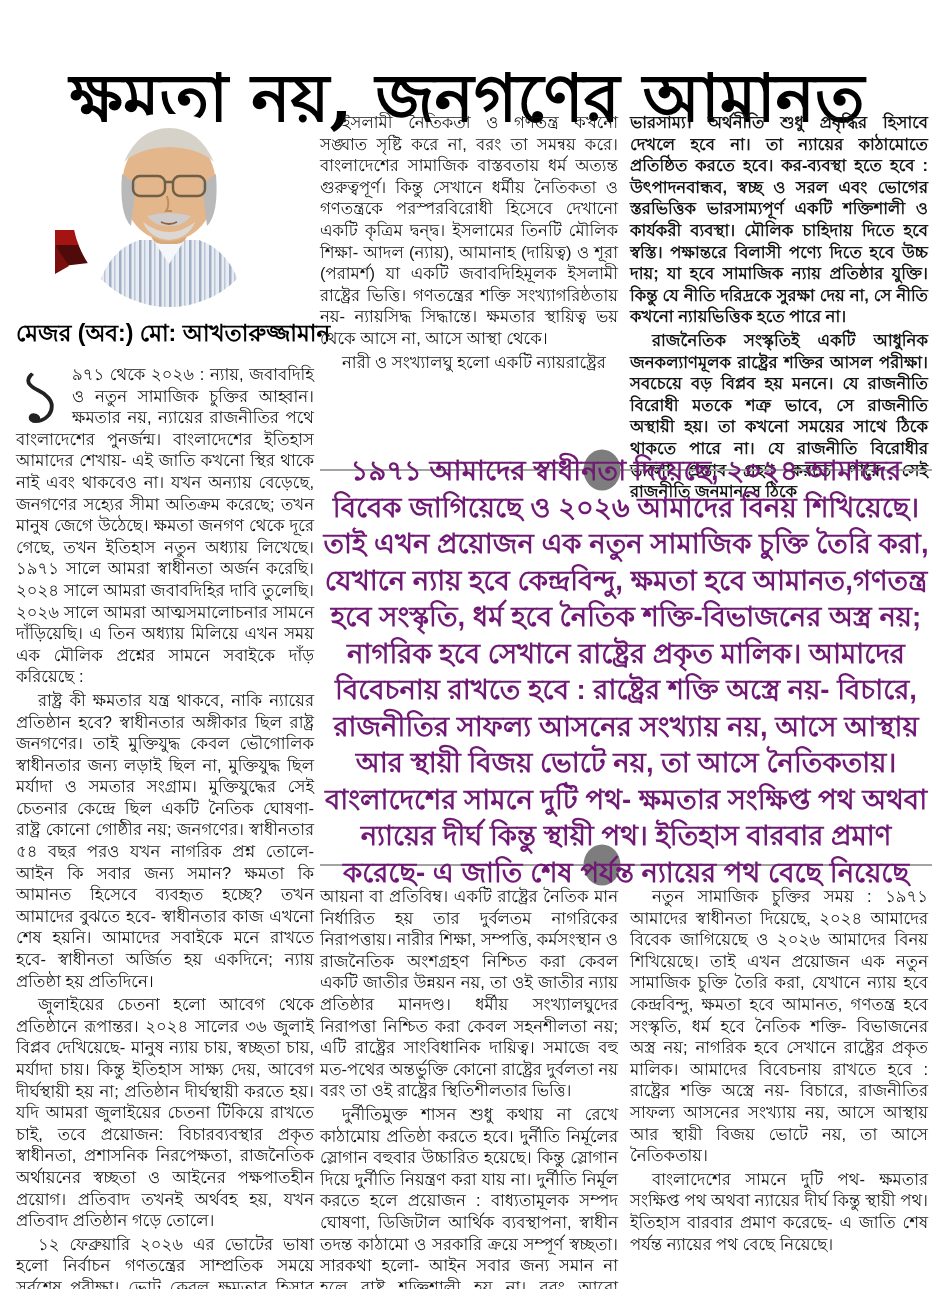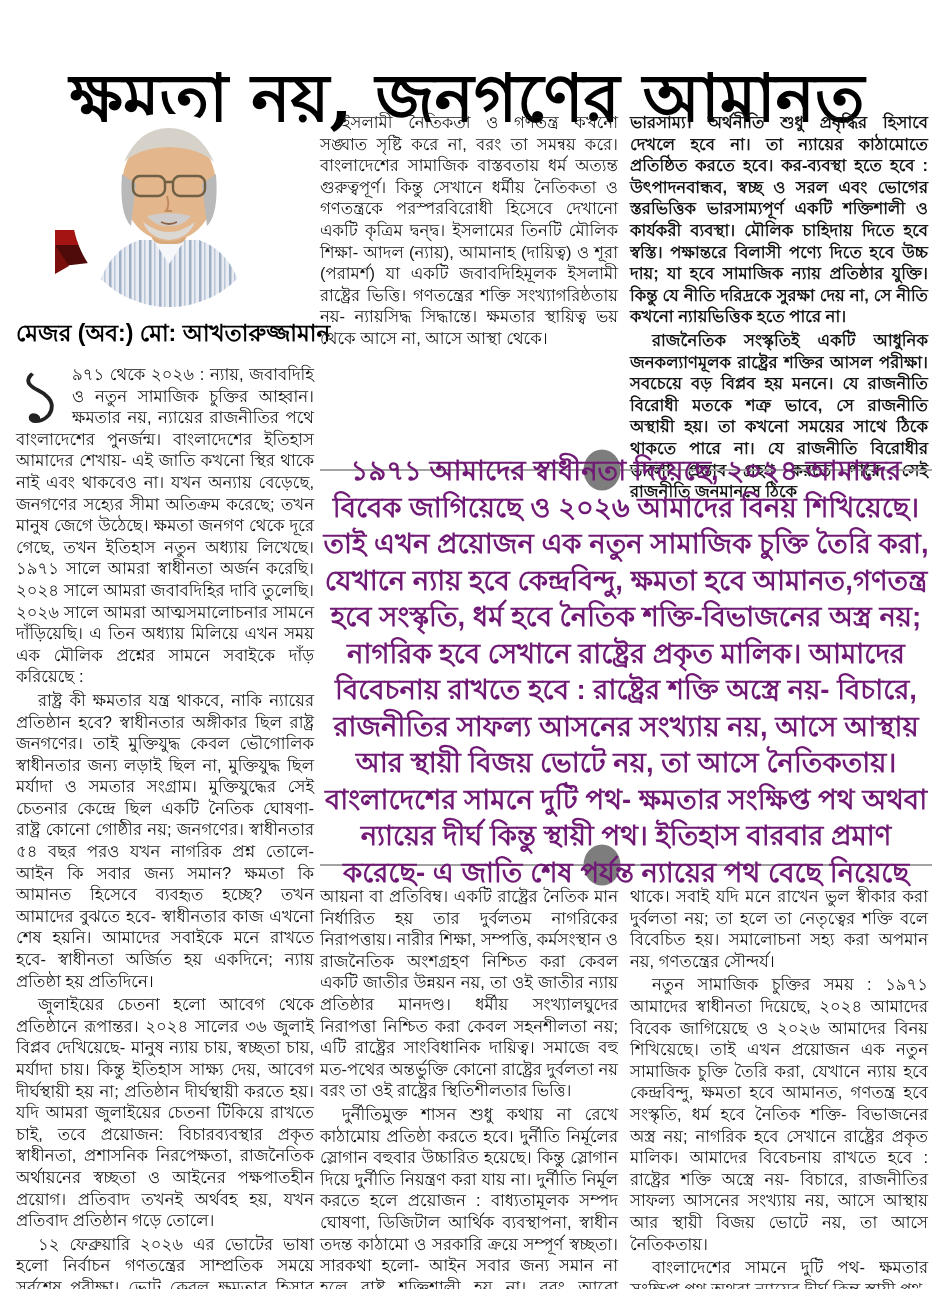--- a/index.html
+++ b/index.html
@@ -120,20 +120,21 @@
     </div>
     <div class="author-name">মেজর (অব:) মো: আখতারুজ্জামান</div>
     <p class="lead"><span class="dropcap">১</span><span>৯৭১ থেকে ২০২৬ : ন্যায়, জবাবদিহি ও নতুন সামাজিক চুক্তির আহ্বান। ক্ষমতার নয়, ন্যায়ের রাজনীতির পথে বাংলাদেশের পুনর্জন্ম। বাংলাদেশের ইতিহাস আমাদের শেখায়- এই জাতি কখনো স্থির থাকে নাই এবং থাকবেও না। যখন অন্যায় বেড়েছে, জনগণের সহ্যের সীমা অতিক্রম করেছে; তখন মানুষ জেগে উঠেছে। ক্ষমতা জনগণ থেকে দূরে গেছে, তখন ইতিহাস নতুন অধ্যায় লিখেছে। ১৯৭১ সালে আমরা স্বাধীনতা অর্জন করেছি। ২০২৪ সালে আমরা জবাবদিহির দাবি তুলেছি। ২০২৬ সালে আমরা আত্মসমালোচনার সামনে দাঁড়িয়েছি। এ তিন অধ্যায় মিলিয়ে এখন সময় এক মৌলিক প্রশ্নের সামনে সবাইকে দাঁড় করিয়েছে :</span></p>
     <p>রাষ্ট্র কী ক্ষমতার যন্ত্র থাকবে, নাকি ন্যায়ের প্রতিষ্ঠান হবে? স্বাধীনতার অঙ্গীকার ছিল রাষ্ট্র জনগণের। তাই মুক্তিযুদ্ধ কেবল ভৌগোলিক স্বাধীনতার জন্য লড়াই ছিল না, মুক্তিযুদ্ধ ছিল মর্যাদা ও সমতার সংগ্রাম। মুক্তিযুদ্ধের সেই চেতনার কেন্দ্রে ছিল একটি নৈতিক ঘোষণা- রাষ্ট্র কোনো গোষ্ঠীর নয়; জনগণের। স্বাধীনতার ৫৪ বছর পরও যখন নাগরিক প্রশ্ন তোলে- আইন কি সবার জন্য সমান? ক্ষমতা কি আমানত হিসেবে ব্যবহৃত হচ্ছে? তখন আমাদের বুঝতে হবে- স্বাধীনতার কাজ এখনো শেষ হয়নি। আমাদের সবাইকে মনে রাখতে হবে- স্বাধীনতা অর্জিত হয় একদিনে; ন্যায় প্রতিষ্ঠা হয় প্রতিদিনে।</p>
     <p>জুলাইয়ের চেতনা হলো আবেগ থেকে প্রতিষ্ঠানে রূপান্তর। ২০২৪ সালের ৩৬ জুলাই বিপ্লব দেখিয়েছে- মানুষ ন্যায় চায়, স্বচ্ছতা চায়, মর্যাদা চায়। কিন্তু ইতিহাস সাক্ষ্য দেয়, আবেগ দীর্ঘস্থায়ী হয় না; প্রতিষ্ঠান দীর্ঘস্থায়ী করতে হয়। যদি আমরা জুলাইয়ের চেতনা টিকিয়ে রাখতে চাই, তবে প্রয়োজন: বিচারব্যবস্থার প্রকৃত স্বাধীনতা, প্রশাসনিক নিরপেক্ষতা, রাজনৈতিক অর্থায়নের স্বচ্ছতা ও আইনের পক্ষপাতহীন প্রয়োগ। প্রতিবাদ তখনই অর্থবহ হয়, যখন প্রতিবাদ প্রতিষ্ঠান গড়ে তোলে।</p>
     <p>১২ ফেব্রুয়ারি ২০২৬ এর ভোটের ভাষা হলো নির্বাচন গণতন্ত্রের সাম্প্রতিক সময়ে সর্বশেষ পরীক্ষা। ভোট কেবল ক্ষমতার হিসাব নয়- এটি আস্থার পরিমাপ। যেখানে আস্থা কমে, সেখানে স্লোগান নয়- আত্মসমালোচনা দরকার। ১২ ফেব্রুয়ারি ২০২৬-এর ভোটের নির্বাচন আমাদের শিখিয়েছে : নৈতিক ভাষণ যথেষ্ট নয়; বাস্তব সমাধান প্রয়োজন, তরুণ প্রজন্মের ভাষা না বুঝলে</p>
   </div>
 
   <div class="col" id="col2-top">
     <p>ইসলামী নৈতিকতা ও গণতন্ত্র কখনো সঙ্ঘাত সৃষ্টি করে না, বরং তা সমন্বয় করে। বাংলাদেশের সামাজিক বাস্তবতায় ধর্ম অত্যন্ত গুরুত্বপূর্ণ। কিন্তু সেখানে ধর্মীয় নৈতিকতা ও গণতন্ত্রকে পরস্পরবিরোধী হিসেবে দেখানো একটি কৃত্রিম দ্বন্দ্ব। ইসলামের তিনটি মৌলিক শিক্ষা- আদল (ন্যায়), আমানাহ (দায়িত্ব) ও শূরা (পরামর্শ) যা একটি জবাবদিহিমূলক ইসলামী রাষ্ট্রের ভিত্তি। গণতন্ত্রের শক্তি সংখ্যাগরিষ্ঠতায় নয়- ন্যায়সিদ্ধ সিদ্ধান্তে। ক্ষমতার স্থায়িত্ব ভয় থেকে আসে না, আসে আস্থা থেকে।</p>
+    <p>নারী ও সংখ্যালঘু হলো একটি ন্যায়রাষ্ট্রের</p>
   </div>
 
   <div class="col" id="col3-top">
     <p class="cont">ভারসাম্য। অর্থনীতি শুধু প্রবৃদ্ধির হিসাবে দেখলে হবে না। তা ন্যায়ের কাঠামোতে প্রতিষ্ঠিত করতে হবে। কর-ব্যবস্থা হতে হবে : উৎপাদনবান্ধব, স্বচ্ছ ও সরল এবং ভোগের স্তরভিত্তিক ভারসাম্যপূর্ণ একটি শক্তিশালী ও কার্যকরী ব্যবস্থা। মৌলিক চাহিদায় দিতে হবে স্বস্তি। পক্ষান্তরে বিলাসী পণ্যে দিতে হবে উচ্চ দায়; যা হবে সামাজিক ন্যায় প্রতিষ্ঠার যুক্তি। কিন্তু যে নীতি দরিদ্রকে সুরক্ষা দেয় না, সে নীতি কখনো ন্যায়ভিত্তিক হতে পারে না।</p>
     <p>রাজনৈতিক সংস্কৃতিই একটি আধুনিক জনকল্যাণমূলক রাষ্ট্রের শক্তির আসল পরীক্ষা। সবচেয়ে বড় বিপ্লব হয় মননে। যে রাজনীতি বিরোধী মতকে শত্রু ভাবে, সে রাজনীতি অস্থায়ী হয়। তা কখনো সময়ের সাথে ঠিকে থাকতে পারে না। যে রাজনীতি বিরোধীর ভালো প্রস্তাব গ্রহণ করতে পারে, সেই রাজনীতি জনমানসে ঠিকে</p>
   </div>
 
   <div class="rule" id="rule-top">
     <span class="dot"></span>
   </div>
@@ -145,18 +146,17 @@
     <div class="qtext">১৯৭১ আমাদের স্বাধীনতা দিয়েছে, ২০২৪ আমাদের বিবেক জাগিয়েছে ও ২০২৬ আমাদের বিনয় শিখিয়েছে। তাই এখন প্রয়োজন এক নতুন সামাজিক চুক্তি তৈরি করা, যেখানে ন্যায় হবে কেন্দ্রবিন্দু, ক্ষমতা হবে আমানত,গণতন্ত্র হবে সংস্কৃতি, ধর্ম হবে নৈতিক শক্তি-বিভাজনের অস্ত্র নয়; নাগরিক হবে সেখানে রাষ্ট্রের প্রকৃত মালিক। আমাদের বিবেচনায় রাখতে হবে : রাষ্ট্রের শক্তি অস্ত্রে নয়- বিচারে, রাজনীতির সাফল্য আসনের সংখ্যায় নয়, আসে আস্থায় আর স্থায়ী বিজয় ভোটে নয়, তা আসে নৈতিকতায়। বাংলাদেশের সামনে দুটি পথ- ক্ষমতার সংক্ষিপ্ত পথ অথবা ন্যায়ের দীর্ঘ কিন্তু স্থায়ী পথ। ইতিহাস বারবার প্রমাণ করেছে- এ জাতি শেষ পর্যন্ত ন্যায়ের পথ বেছে নিয়েছে</div>
   </div>
 
   <div class="col" id="col2-bottom">
     <p class="cont">আয়না বা প্রতিবিম্ব। একটি রাষ্ট্রের নৈতিক মান নির্ধারিত হয় তার দুর্বলতম নাগরিকের নিরাপত্তায়। নারীর শিক্ষা, সম্পত্তি, কর্মসংস্থান ও রাজনৈতিক অংশগ্রহণ নিশ্চিত করা কেবল একটি জাতীর উন্নয়ন নয়, তা ওই জাতীর ন্যায় প্রতিষ্ঠার মানদণ্ড। ধর্মীয় সংখ্যালঘুদের নিরাপত্তা নিশ্চিত করা কেবল সহনশীলতা নয়; এটি রাষ্ট্রের সাংবিধানিক দায়িত্ব। সমাজে বহু মত-পথের অন্তর্ভুক্তি কোনো রাষ্ট্রের দুর্বলতা নয় বরং তা ওই রাষ্ট্রের স্থিতিশীলতার ভিত্তি।</p>
     <p>দুর্নীতিমুক্ত শাসন শুধু কথায় না রেখে কাঠামোয় প্রতিষ্ঠা করতে হবে। দুর্নীতি নির্মূলের স্লোগান বহুবার উচ্চারিত হয়েছে। কিন্তু স্লোগান দিয়ে দুর্নীতি নিয়ন্ত্রণ করা যায় না। দুর্নীতি নির্মূল করতে হলে প্রয়োজন : বাধ্যতামূলক সম্পদ ঘোষণা, ডিজিটাল আর্থিক ব্যবস্থাপনা, স্বাধীন তদন্ত কাঠামো ও সরকারি ক্রয়ে সম্পূর্ণ স্বচ্ছতা। সারকথা হলো- আইন সবার জন্য সমান না হলে রাষ্ট্র শক্তিশালী হয় না। বরং আরো ভঙ্গুর হয়।</p>
 
   </div>
 
   <div class="col" id="col3-bottom">
-    <p class="cont">থাকে। সবাই যদি মনে রাখেন ভুল স্বীকার করা দুর্বলতা নয়; তা হলে তা নেতৃত্বের শক্তি বলে বিবেচিত হয়। সমালোচনা সহ্য করা অপমান নয়, গণতন্ত্রের সৌন্দর্য।</p>
     <p>নতুন সামাজিক চুক্তির সময় : ১৯৭১ আমাদের স্বাধীনতা দিয়েছে, ২০২৪ আমাদের বিবেক জাগিয়েছে ও ২০২৬ আমাদের বিনয় শিখিয়েছে। তাই এখন প্রয়োজন এক নতুন সামাজিক চুক্তি তৈরি করা, যেখানে ন্যায় হবে কেন্দ্রবিন্দু, ক্ষমতা হবে আমানত, গণতন্ত্র হবে সংস্কৃতি, ধর্ম হবে নৈতিক শক্তি- বিভাজনের অস্ত্র নয়; নাগরিক হবে সেখানে রাষ্ট্রের প্রকৃত মালিক। আমাদের বিবেচনায় রাখতে হবে : রাষ্ট্রের শক্তি অস্ত্রে নয়- বিচারে, রাজনীতির সাফল্য আসনের সংখ্যায় নয়, আসে আস্থায় আর স্থায়ী বিজয় ভোটে নয়, তা আসে নৈতিকতায়।</p>
     <p><span>বাংলাদেশের সামনে দুটি পথ- ক্ষমতার সংক্ষিপ্ত পথ অথবা ন্যায়ের দীর্ঘ কিন্তু স্থায়ী পথ। ইতিহাস বারবার প্রমাণ করেছে- এ জাতি শেষ পর্যন্ত ন্যায়ের পথ বেছে নিয়েছে।</span> </p>
   </div>
 
 </div>
 
 </body></html>

